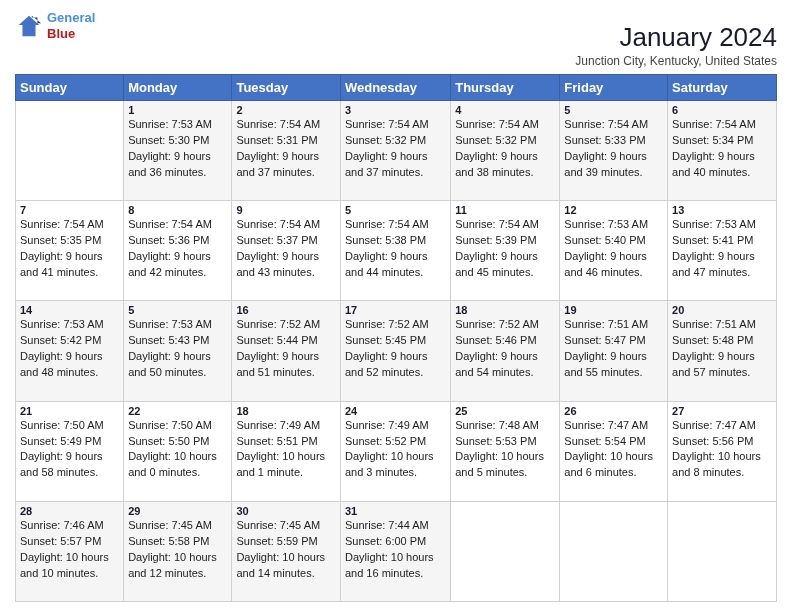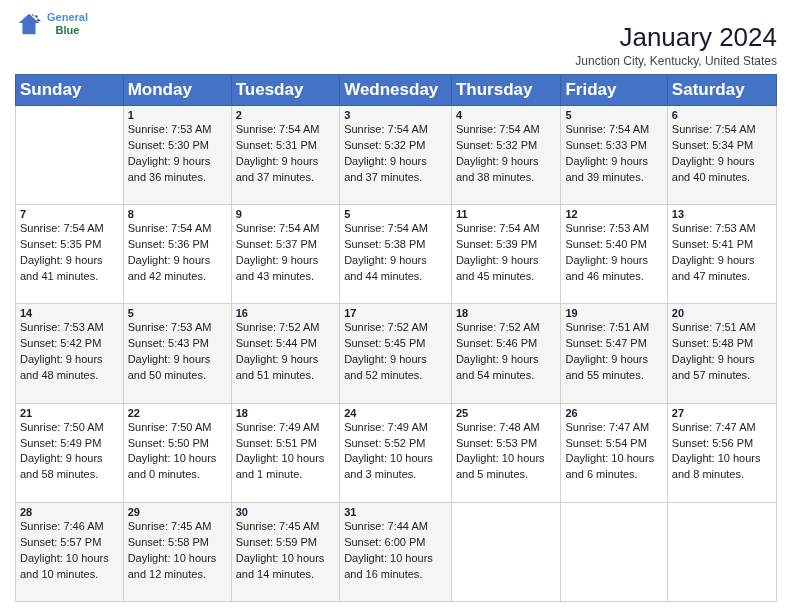--- a/index.html
+++ b/index.html
@@ -22,25 +22,24 @@
       justify-content: space-between;
       align-items: flex-start;
       margin-bottom: 6px;
     }
     .logo {
       display: flex;
       align-items: center;
       gap: 4px;
     }
     .logo-text {
-      font-size: 11px;
+      font-size: 13px;
       font-weight: bold;
       color: #1a1a2e;
       line-height: 1.2;
-      text-align: center;
     }
     .logo-text span {
       color: #4a90d9;
     }
     .logo-icon {
       width: 28px;
       height: 28px;
     }
     .title-area {
       text-align: right;
@@ -61,21 +60,21 @@
       width: 100%;
       border-collapse: collapse;
       flex: 1;
       font-size: 9.5px;
     }
     .calendar-table thead th {
       background-color: #4472c4;
       color: #fff;
       padding: 5px 4px;
       text-align: left;
-      font-size: 17px;
+      font-size: 13px;
       font-weight: bold;
       border: 1px solid #3a5fa0;
     }
     .calendar-table tbody td {
       vertical-align: top;
       border: 1px solid #d0d0d0;
       padding: 3px 4px;
       width: 113px;
       height: 88px;
       background: #fff;
@@ -103,21 +102,21 @@
 
 <div class="page">
   <div class="header">
     <div class="logo">
       <svg class="logo-icon" viewBox="0 0 30 30">
         <polygon points="15,4 26,14 22,14 22,26 8,26 8,14 4,14" fill="#4472c4"></polygon>
         <polygon points="18,4 28,12 24,12 24,6 18,6" fill="#1a3a7a"></polygon>
       </svg>
       <div class="logo-text">
         <div><span>General</span></div>
-        <div><span style="color:#15803d">Blue</span></div>
+        <div><span style="color:#b91c1c">Blue</span></div>
       </div>
     </div>
     <div class="title-area">
       <div class="month-title">January 2024</div>
       <div class="location">Junction City, Kentucky, United States</div>
     </div>
   </div>
 
   <table class="calendar-table">
     <thead>

